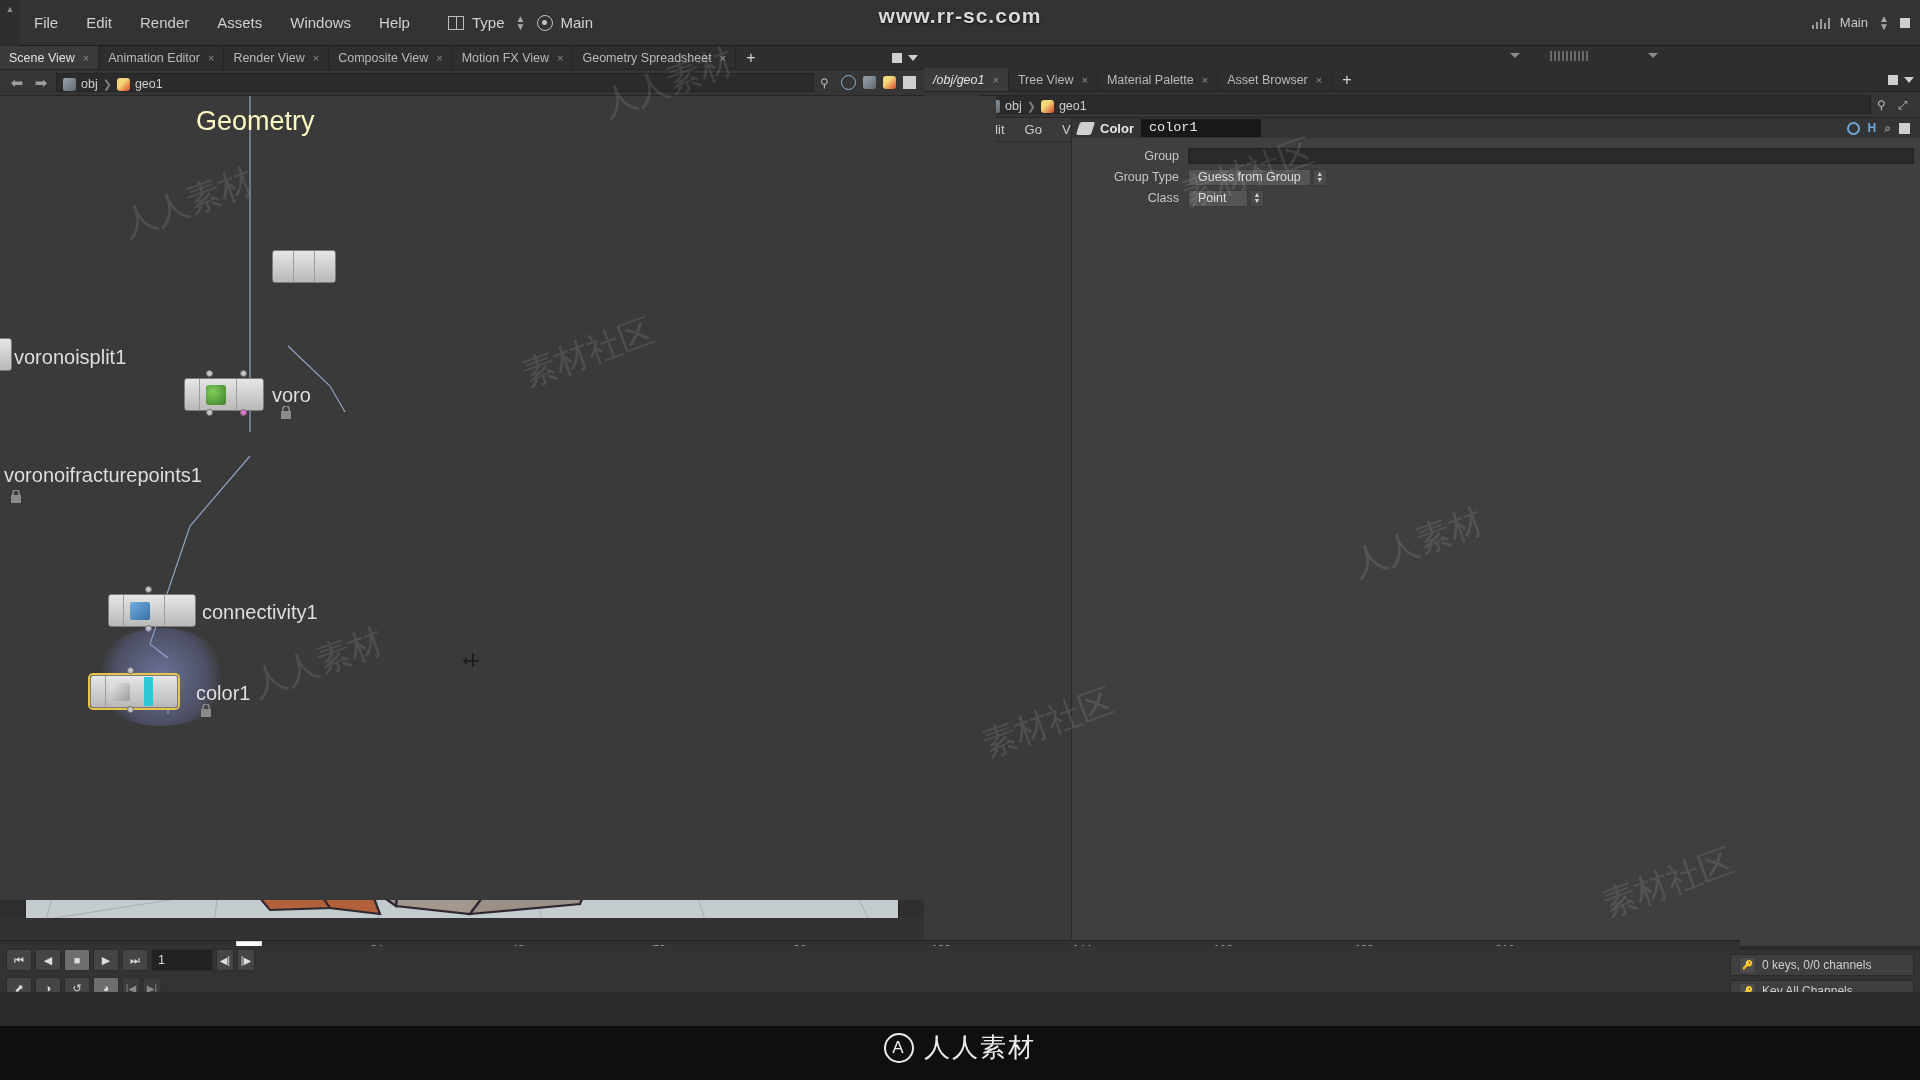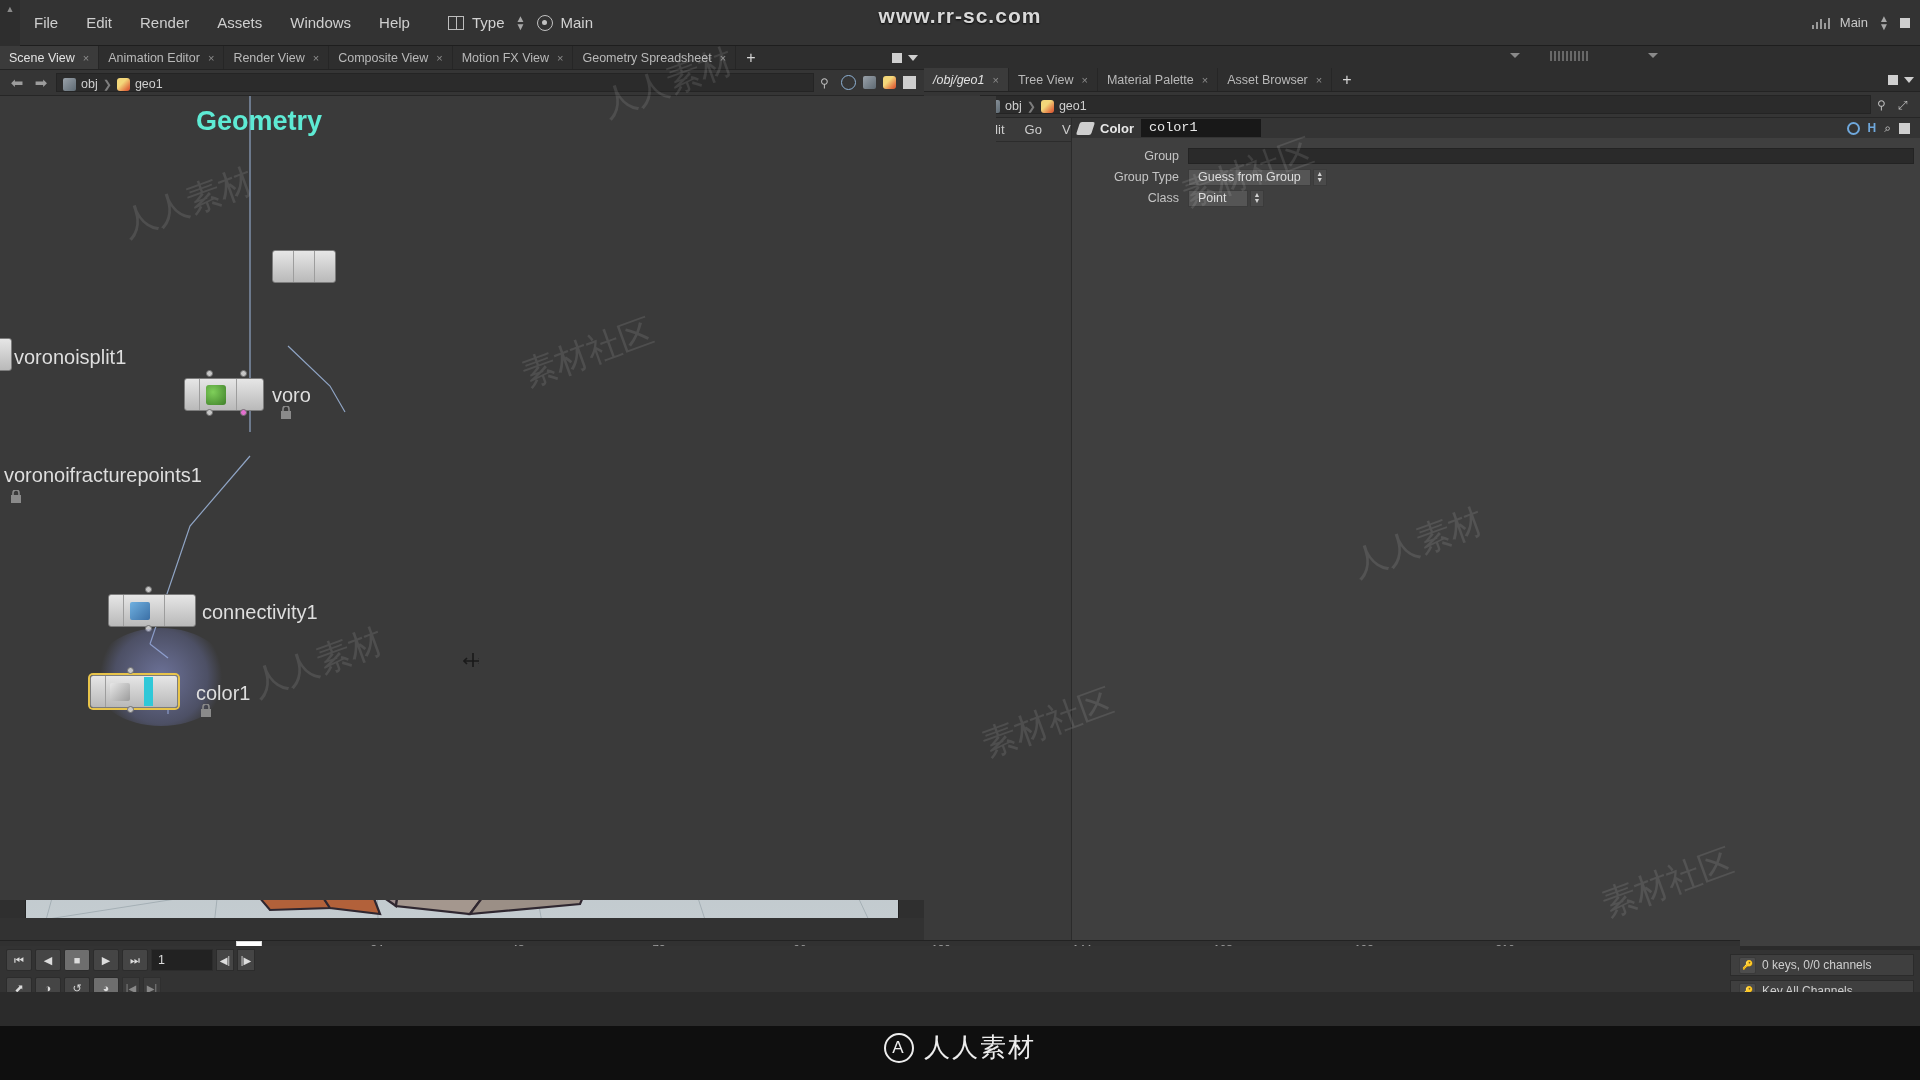--- a/index.html
+++ b/index.html
@@ -121,21 +121,21 @@
       border-right:5px solid transparent;border-top:5px solid #8a8a8a;}
 
   .net-menubar { height:24px; background:#3a3a3a; display:flex; align-items:center; gap:2px;
      padding:0 6px; border-bottom:1px solid #2c2c2c;}
   .net-menubar .mi { padding:0 9px; line-height:24px; font-size:13px; color:#cdcdcd;}
   .net-menubar .mright { margin-left:auto; display:flex; align-items:center; gap:7px; padding-right:4px;}
   .nm-ico { width:16px;height:15px; border:1px solid #a9a9a9; border-radius:2px; opacity:.9;}
 
   .network { position:absolute; left:0; top:96px; width:996px; height:804px;
       background:#3a3a3a; overflow:hidden; }
-  .net-title { position:absolute; font-size:27px; color:#5eead4; font-weight:bold; }
+  .net-title { position:absolute; font-size:27px; color:#fef9c3; font-weight:normal; }
   .nd { position:absolute; height:33px; border-radius:3px;
       background:linear-gradient(180deg,#e6e6e6,#b9b9b9); border:1px solid #7c7c7c;
       display:flex; align-items:center; }
   .nd .stripe { width:1px; height:100%; background:#9d9d9d; }
   .nd-label { position:absolute; font-size:20px; color:#dedede; white-space:nowrap; }
   .nd-sel { box-shadow:0 0 0 2px #e8c44a; }
   .halo { position:absolute; border-radius:50%;
       background:radial-gradient(circle, rgba(150,160,230,.55) 0%, rgba(120,130,200,.30) 55%, rgba(90,100,170,0) 72%); }
   .port { position:absolute; width:7px; height:7px; border-radius:50%; background:#c6c6c6; border:1px solid #6f6f6f;}
   .port.pink { background:#e46fd0; }

